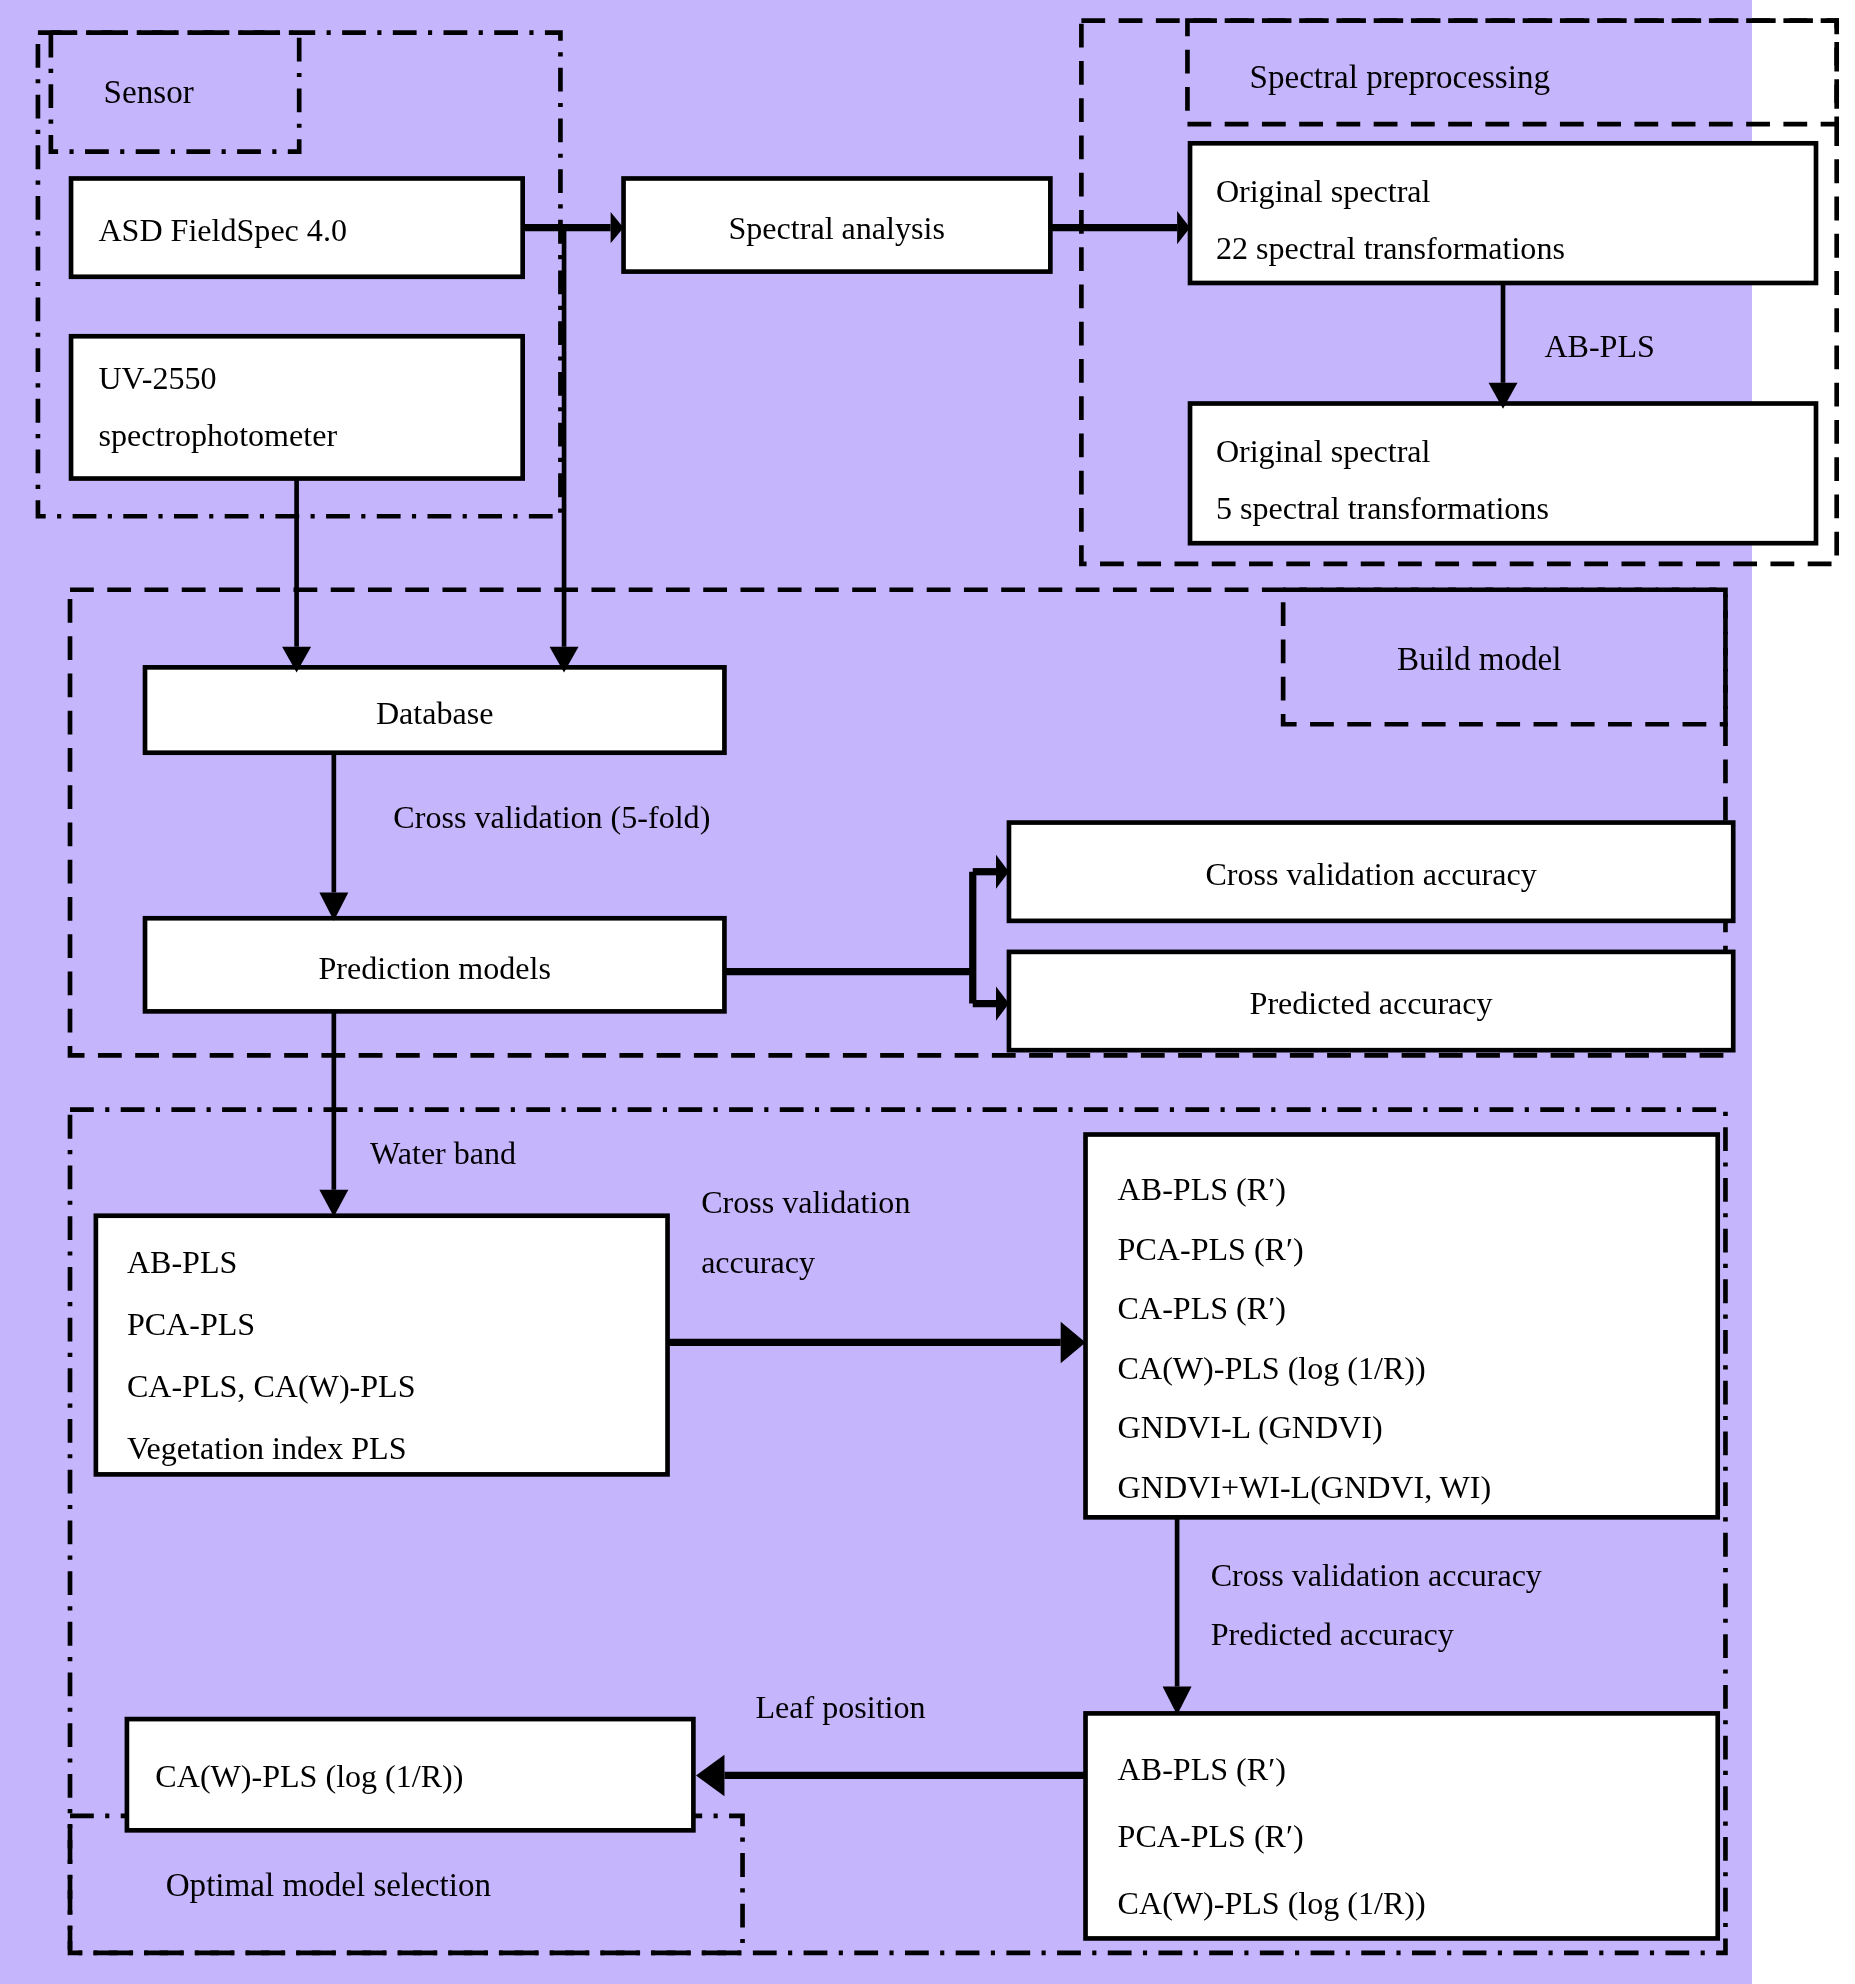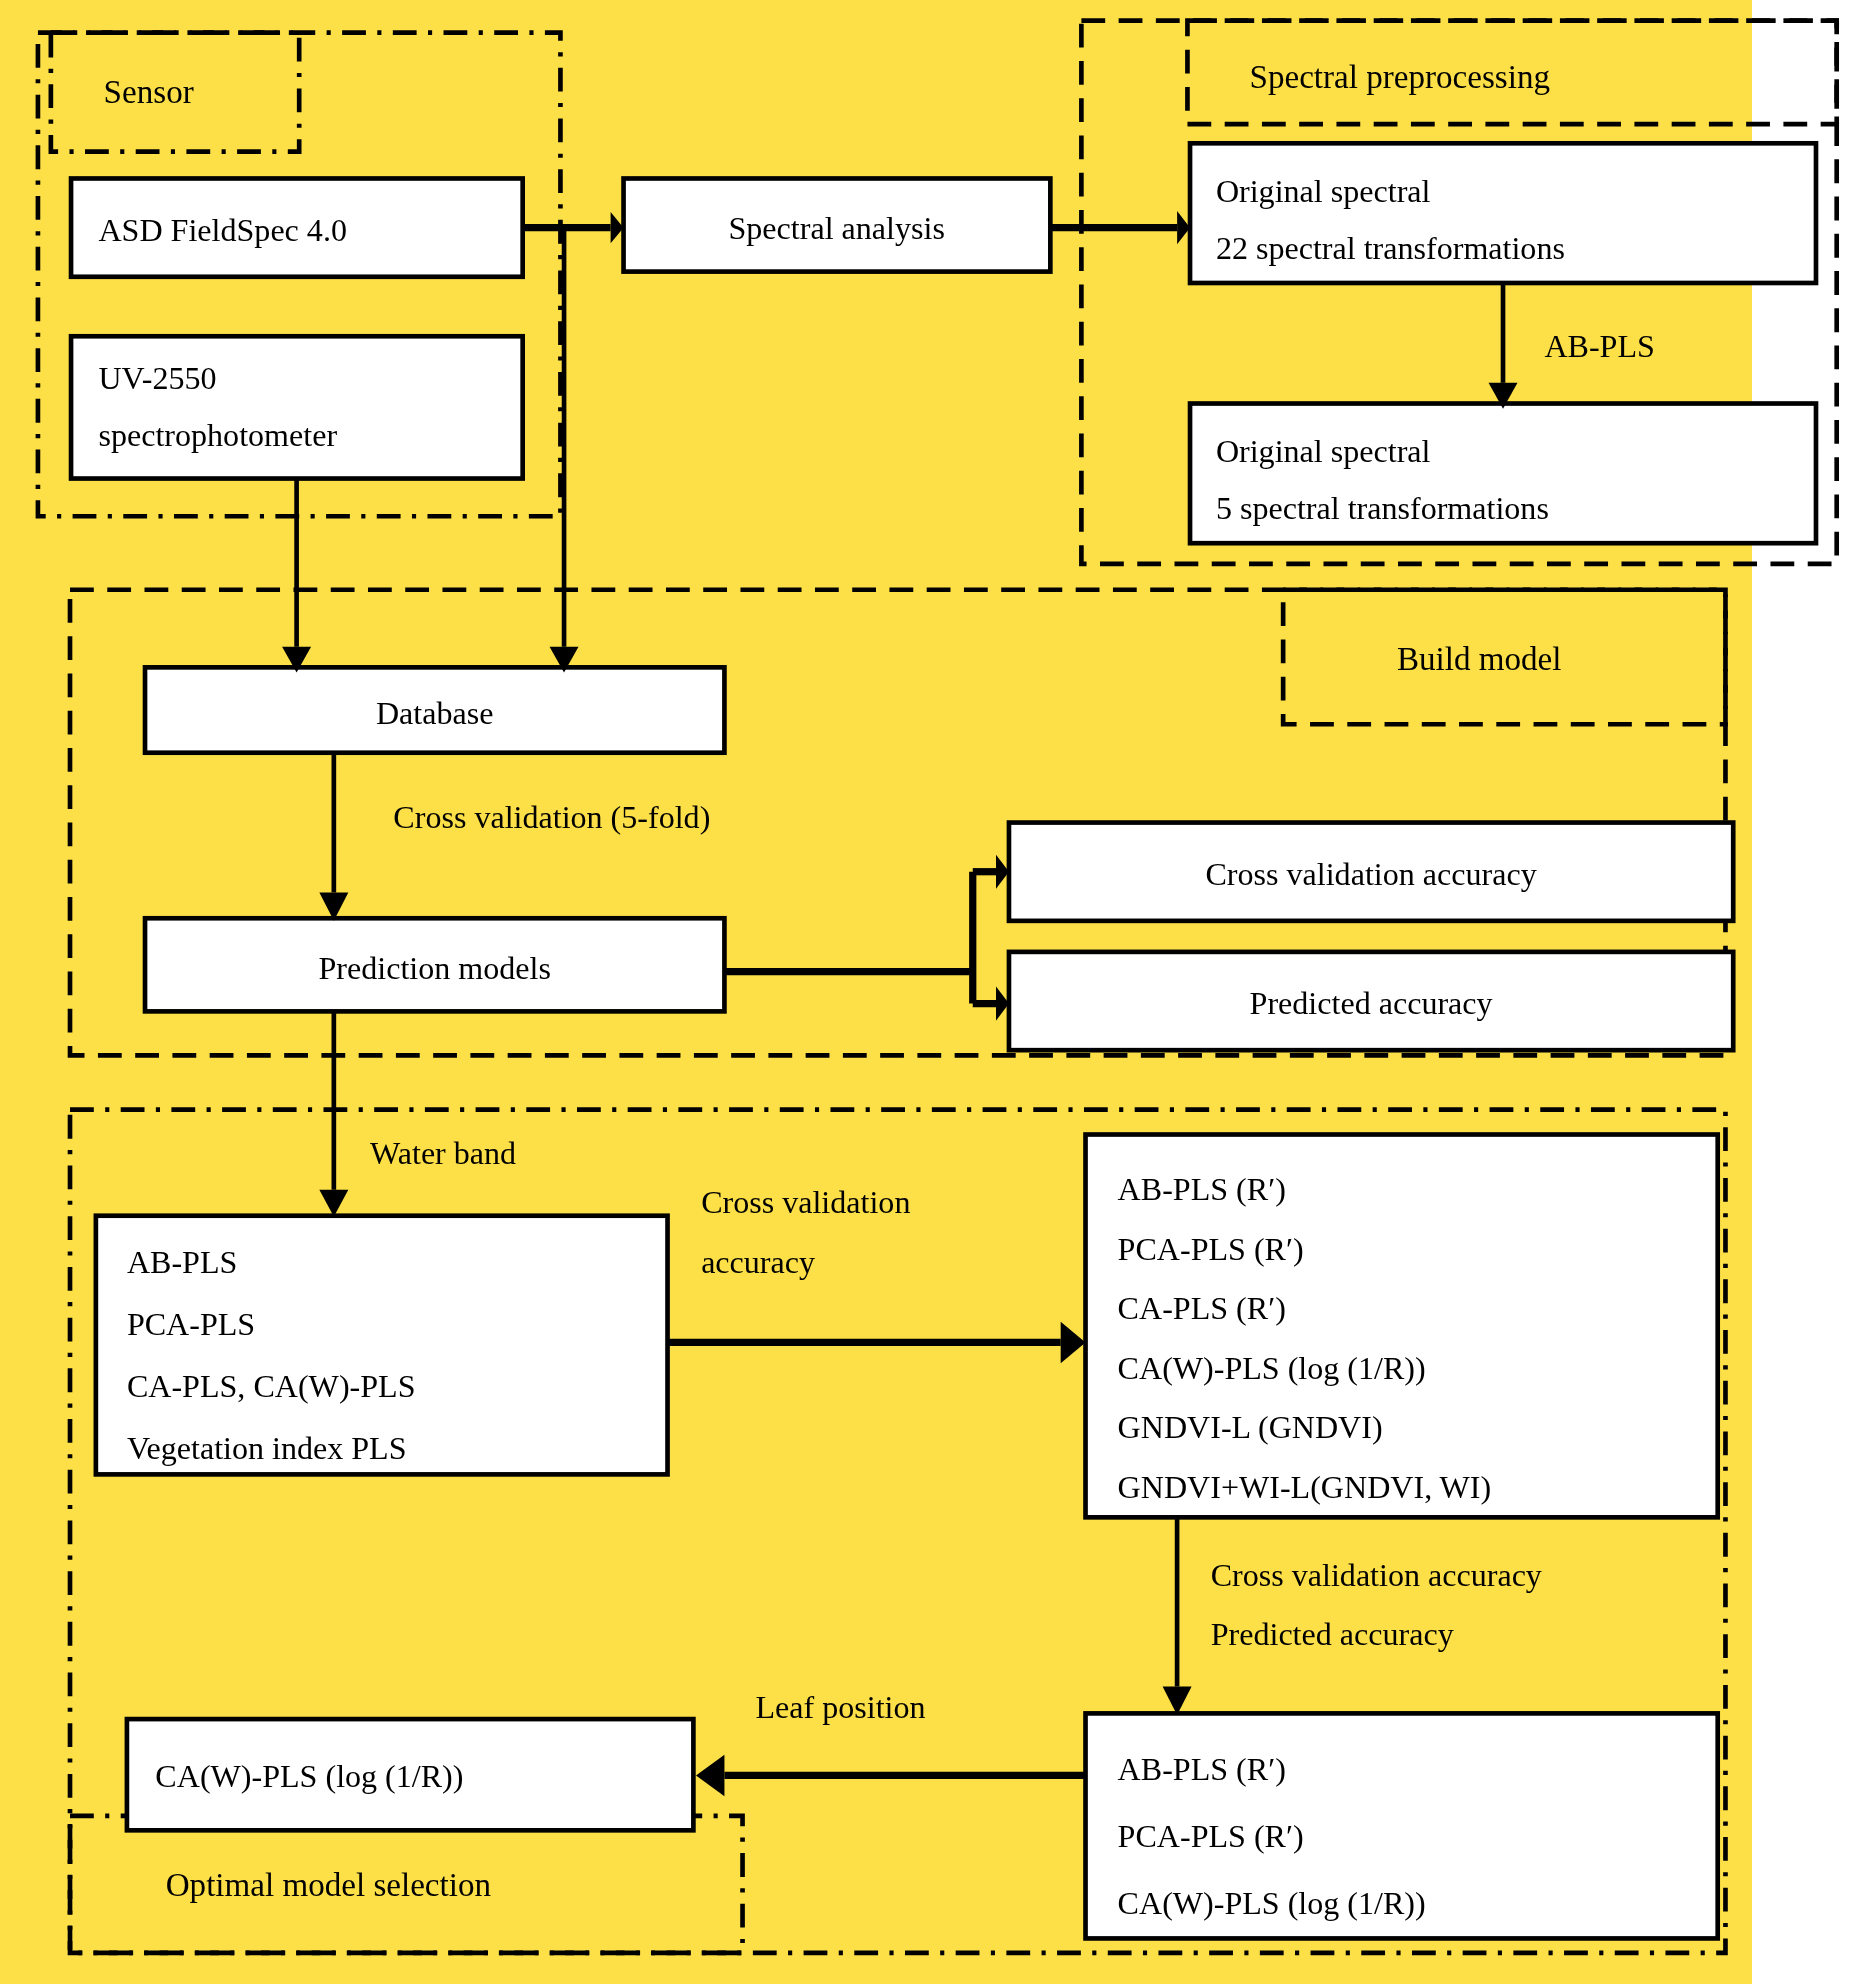--- a/index.html
+++ b/index.html
@@ -5,21 +5,21 @@
 <style>
   html, body {
     margin: 0;
     padding: 0;
     background: #ffffff;
   }
   #diagram-root {
     position: relative;
     width: 1752px;
     height: 1985px;
-    background: #fde047;
+    background: #c4b5fd;
     font-family: "Liberation Serif", "DejaVu Serif", serif;
   }
   svg.flow {
     position: absolute;
     top: 0;
     left: 0;
     width: 1856px;
     height: 1985px;
   }
   .box-rect {

